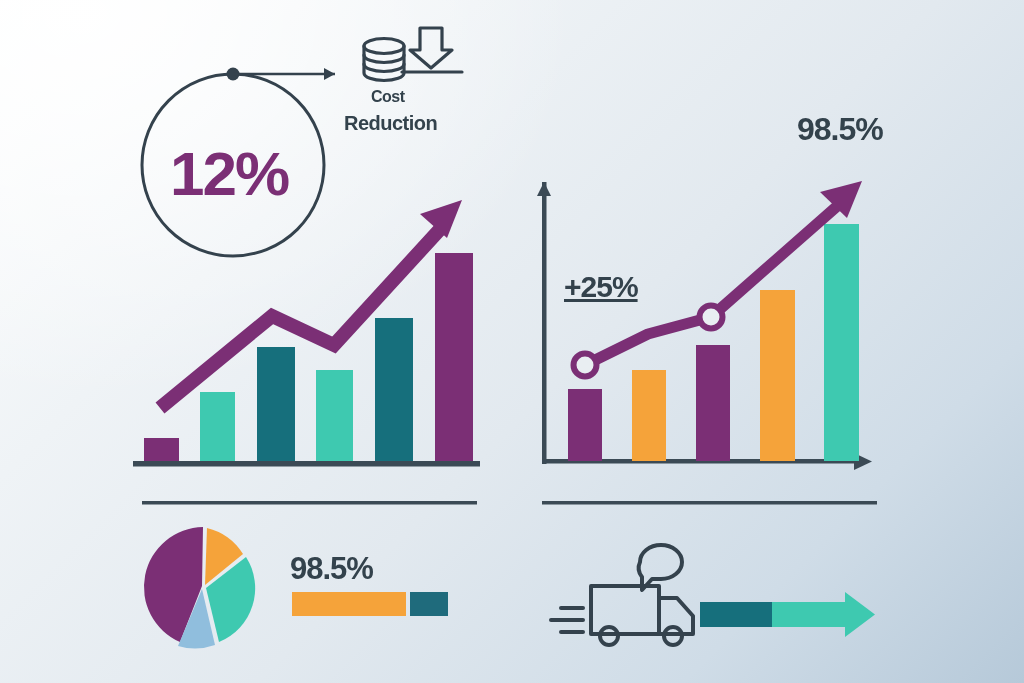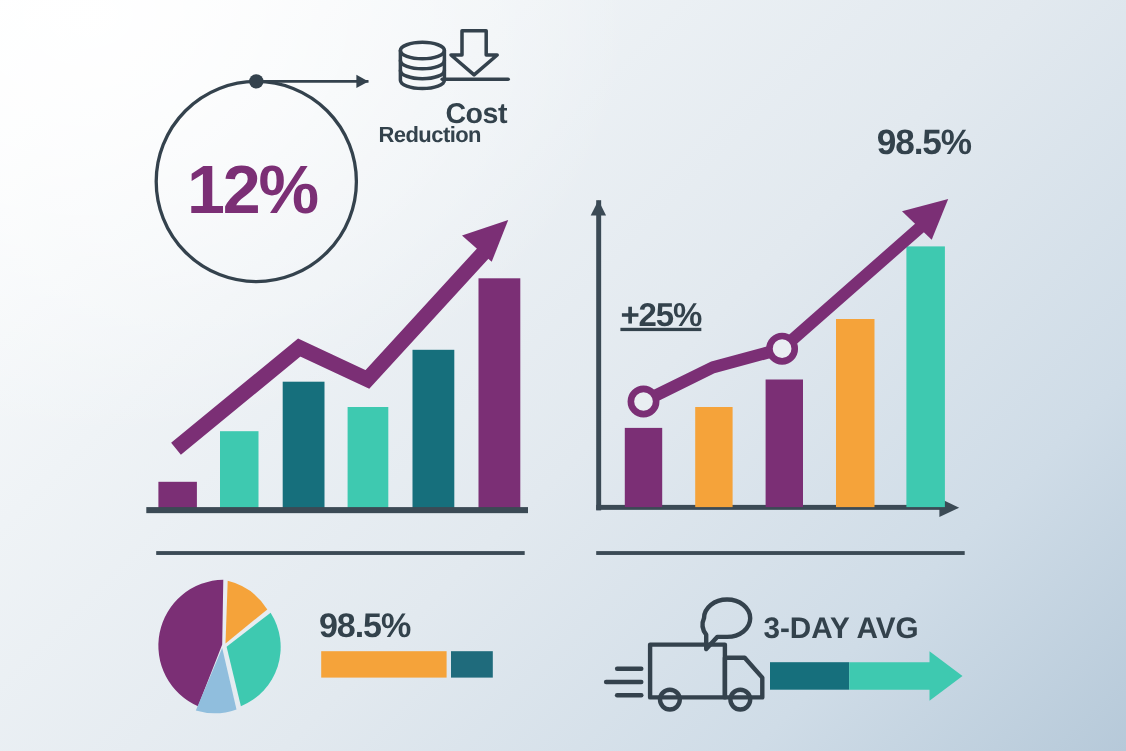--- a/index.html
+++ b/index.html
@@ -12,21 +12,21 @@
     position:relative;width:1024px;height:683px;
     background:
       radial-gradient(ellipse 900px 700px at 8% 2%, rgba(255,255,255,0.95) 0%, rgba(255,255,255,0.0) 55%),
       linear-gradient(135deg,#fdfefe 0%,#eff3f6 28%,#e2e9ef 55%,#cfdce7 80%,#b6c9d9 100%);
   }
   .abs{position:absolute;}
   svg{display:block;overflow:visible;}
   .txt{position:absolute;color:#33424c;font-weight:700;letter-spacing:-0.5px;white-space:nowrap;}
   .purple-txt{color:#7b2f75;}
   #pct-12{left:170px;top:138px;font-size:62px;font-weight:700;letter-spacing:-2px;}
-  #cost-line1{left:371px;top:88px;font-size:26px;margin-left:34px;}
+  #cost-line1{left:371px;top:88px;font-size:16px;}
   #cost-line2{left:344px;top:112px;font-size:20px;text-align:right;}
   #pct-985-top{left:797px;top:111px;font-size:32px;letter-spacing:-1px;}
   #pct-25{left:564px;top:270px;font-size:30px;letter-spacing:-1px;text-decoration:underline;}
   #pct-985-pie{left:290px;top:551px;font-size:31px;letter-spacing:-1px;}
   #day-avg{left:694px;top:556px;font-size:27px;letter-spacing:0px;}
 </style>
 </head>
 <body>
 
 <div id="canvas">
@@ -153,15 +153,14 @@
         <path d="M95 34 a21 17 0 1 1 21 17 h-9 l-10 11 v-13 a21 17 0 0 1 -2 -15 z"></path>
       </g>
 
       <g>
         <rect x="155" y="74" width="72" height="25" fill="#166f7c"></rect>
         <path d="M227 74 H300 V64 L330 86.5 L300 109 V99 H227 Z" fill="#3ec9b0"></path>
       </g>
     </svg>
   </div>
 
-  <div class="txt" id="day-avg">3-DAY AVG</div>
 
 </div>
 
 </body></html>

